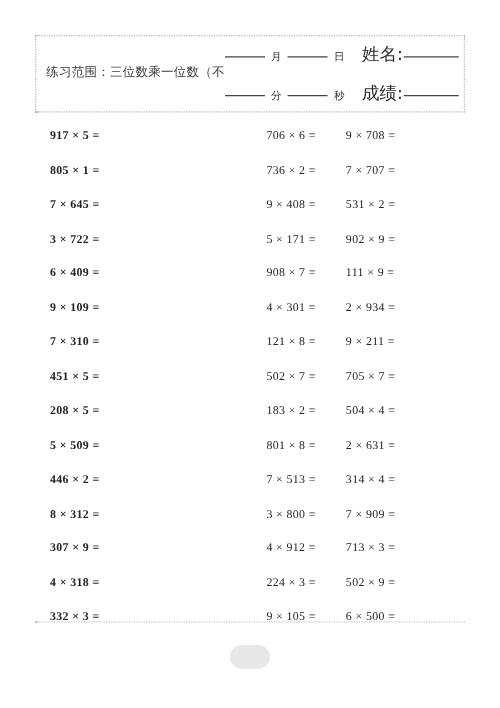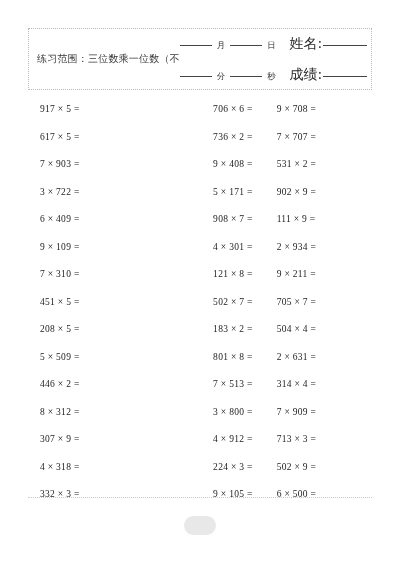--- a/index.html
+++ b/index.html
@@ -99,21 +99,21 @@
     top: 96px;
     width: 344px;
     display: flex;
     flex-direction: row;
   }
   .col {
     width: 33.333%;
     display: flex;
     flex-direction: column;
   }
-  .col-1 { padding-left: 12px; }
+  .col-1 { padding-left: 12px; font-weight: bold; }
   .col-2 { padding-left: 22px; align-items: flex-end; }
   .col-3 { padding-left: 24px; }
 
   .problem {
     height: 27.5px;
     line-height: 27.5px;
     font-size: 9.5px;
     color: #232323;
     white-space: nowrap;
     letter-spacing: 0.3px;
@@ -168,22 +168,22 @@
         <span class="blank w-lg"></span>
       </div>
 
     </div>
   </div>
 
   <div class="problems">
 
     <div class="col col-1">
       <div class="problem">917 × 5 =</div>
-      <div class="problem">617 × 5 =</div>
-      <div class="problem">7 × 903 =</div>
+      <div class="problem">805 × 1 =</div>
+      <div class="problem">7 × 645 =</div>
       <div class="problem">3 × 722 =</div>
       <div class="problem">6 × 409 =</div>
       <div class="problem">9 × 109 =</div>
       <div class="problem">7 × 310 =</div>
       <div class="problem">451 × 5 =</div>
       <div class="problem">208 × 5 =</div>
       <div class="problem">5 × 509 =</div>
       <div class="problem">446 × 2 =</div>
       <div class="problem">8 × 312 =</div>
       <div class="problem">307 × 9 =</div>

